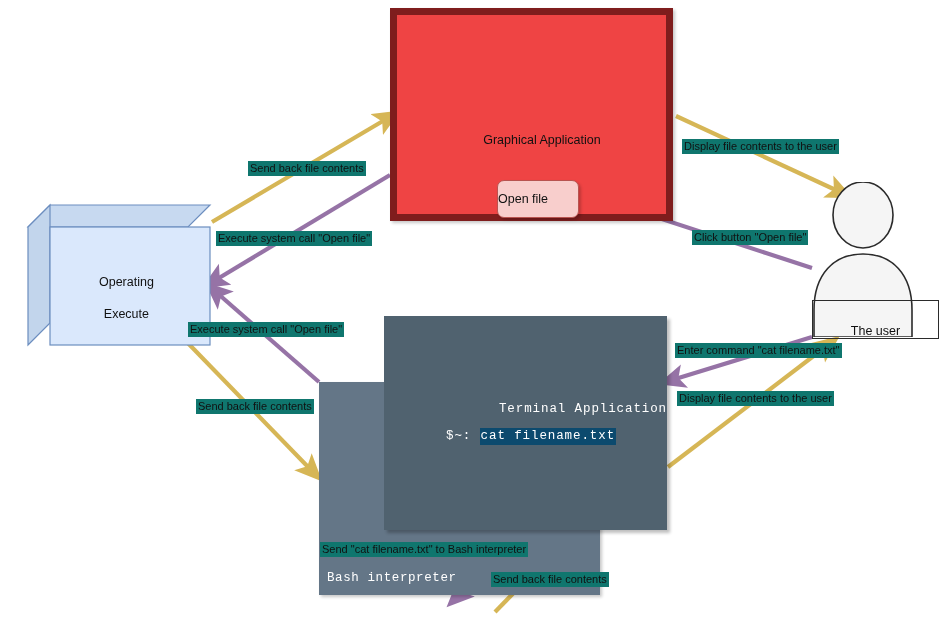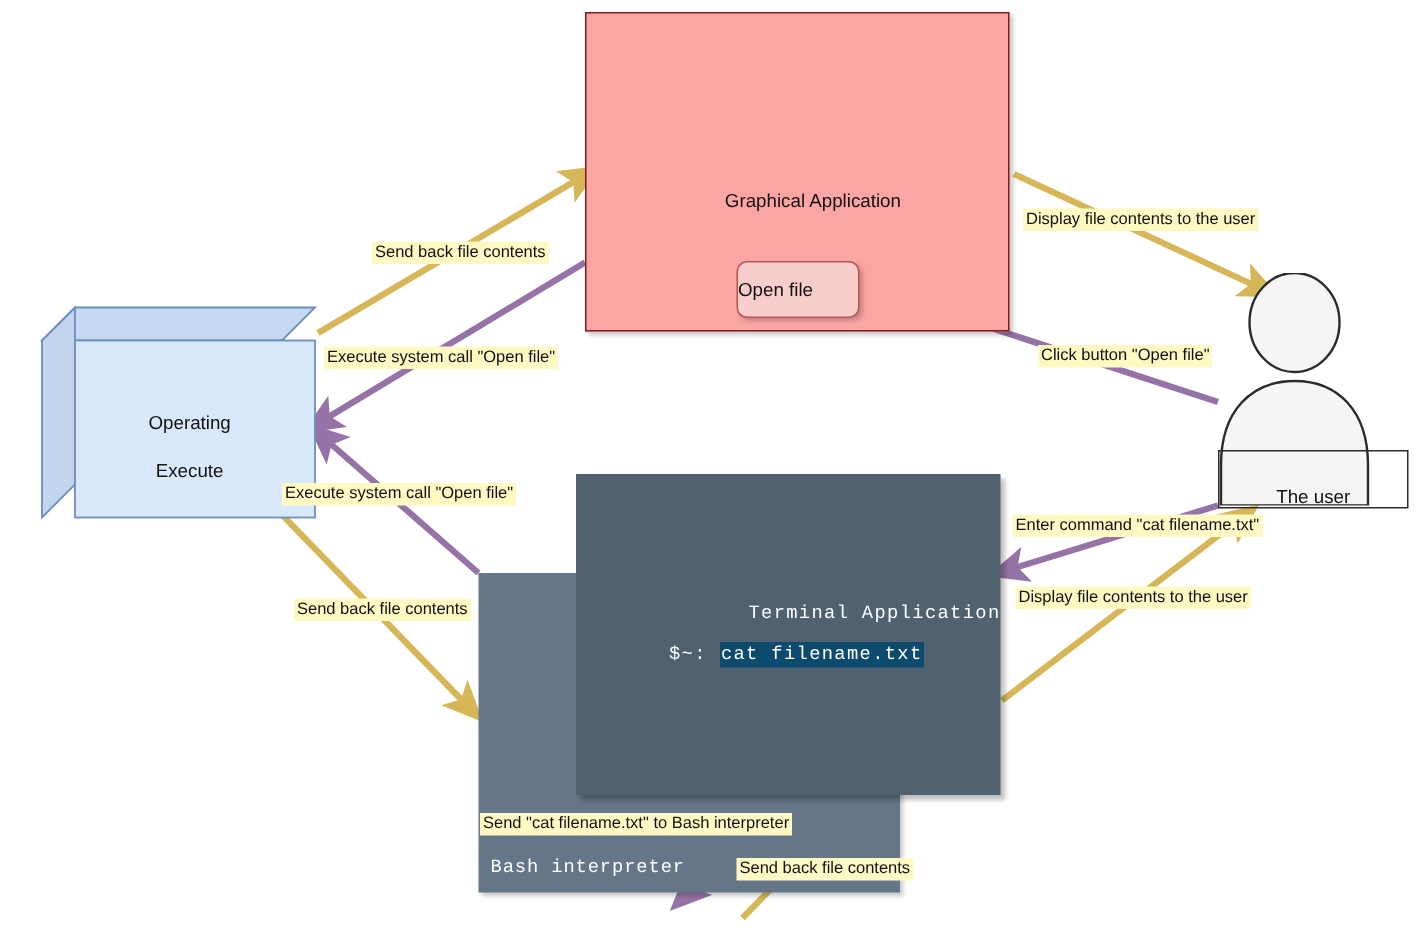--- a/index.html
+++ b/index.html
@@ -19,22 +19,22 @@
     left:0; top:0;
     width:951px; height:624px;
     pointer-events:none;
   }
 
   
   .node{ position:absolute; box-sizing:border-box; }
 
   .gui-app{
     left:390px; top:8px; width:283px; height:213px;
-    background:#fca5a5;
-    border:1px solid #7f1d1d;
+    background:#ef4444;
+    border:7px solid #7f1d1d;
     box-shadow:2px 2px 3px rgba(0,0,0,0.22);
   }
   .gui-app-label{
     position:absolute;
     left:0; right:0; top:101px;
     text-align:center;
     font-size:12.5px;
     color:#111111;
     line-height:16px;
     white-space:pre;
@@ -122,21 +122,21 @@
     left:0px; top:118px; width:125px; height:37px;
     border:1.2px solid #2b2b2b;
     background:transparent;
     display:flex; align-items:flex-end; justify-content:center;
     font-size:12.5px; color:#111111;
   }
 
   
   .edge-label{
     position:absolute;
-    background:#fef9c3;
+    background:#0f766e;
     color:#111111;
     font-size:11px;
     line-height:13px;
     padding:1px 2px;
     white-space:nowrap;
   }
 </style>
 </head>
 <body>
 

